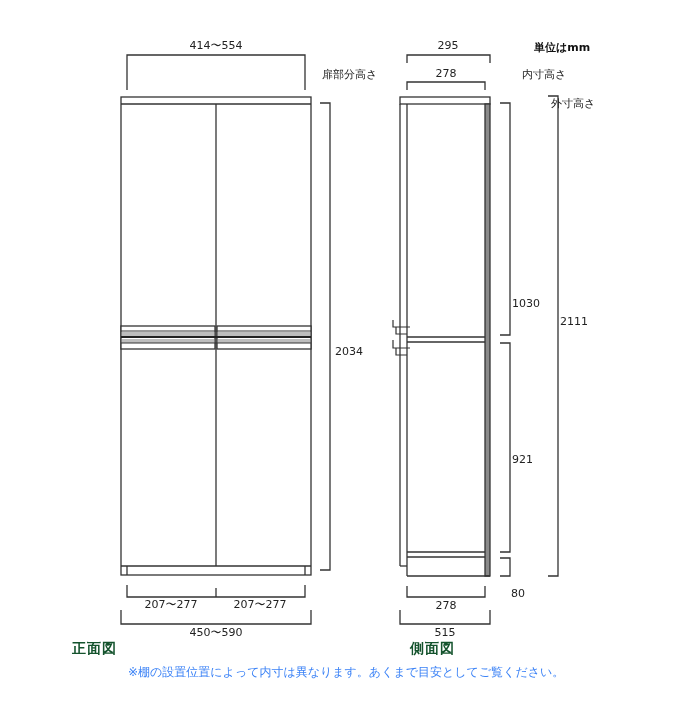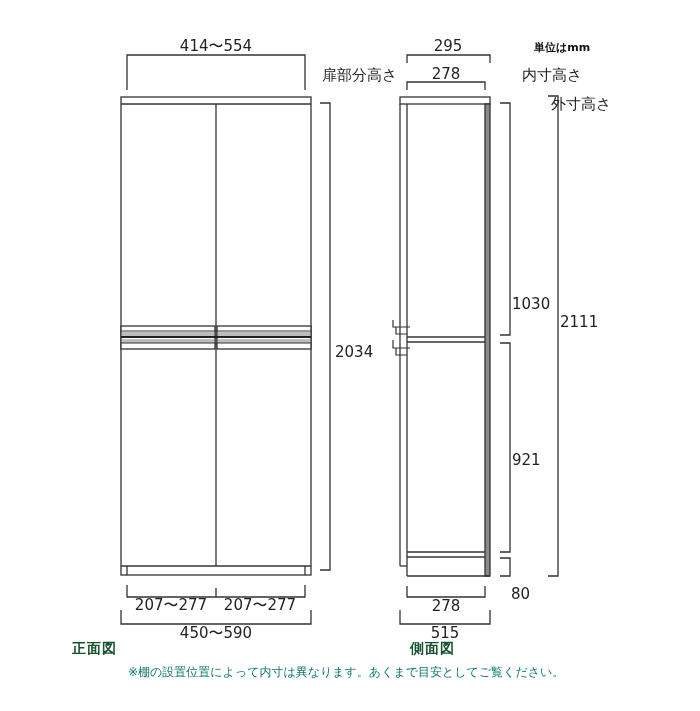--- a/index.html
+++ b/index.html
@@ -1,23 +1,23 @@
 <!DOCTYPE html>
 <html><head>
 <meta charset="utf-8">
 <style>
   html, body { margin: 0; padding: 0; background: #ffffff; }
   body { width: 700px; height: 711px; position: relative; overflow: hidden;
          font-family: "DejaVu Sans", "Liberation Sans", sans-serif; color: #111; }
   svg { position: absolute; left: 0; top: 0; }
-  .lbl { position: absolute; font-size: 15px; line-height: 12px; white-space: nowrap; color: #222; }
+  .lbl { position: absolute; font-size: 11px; line-height: 12px; white-space: nowrap; color: #222; }
   .lbl.c { transform: translateX(-50%); }
   .title { position: absolute; font-size: 14px; font-weight: bold; letter-spacing: 1px; color: #14532d; }
   .unit { position: absolute; font-size: 11px; font-weight: bold; color: #111; margin-left: 23px; }
-  .note { position: absolute; font-size: 12px; color: #0f766e; white-space: nowrap; }
+  .note { position: absolute; font-size: 12px; color: #3b82f6; white-space: nowrap; }
 </style>
 </head>
 <body>
 
 <svg width="700" height="711" viewBox="0 0 700 711">
   <g stroke="#333" stroke-width="1.3" fill="none">
 
     <g>
 
       <polyline points="127,90 127,55 305,55 305,90"></polyline>

